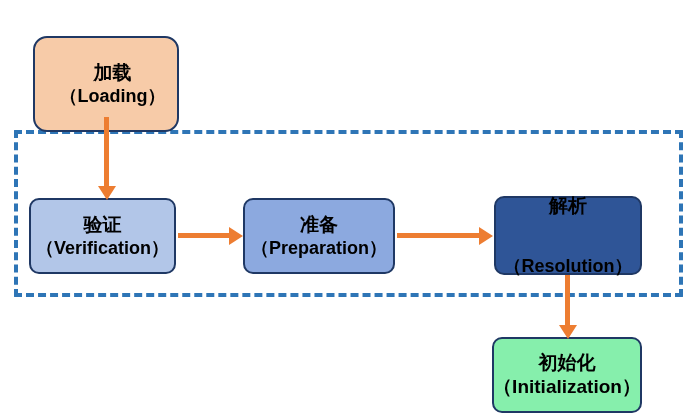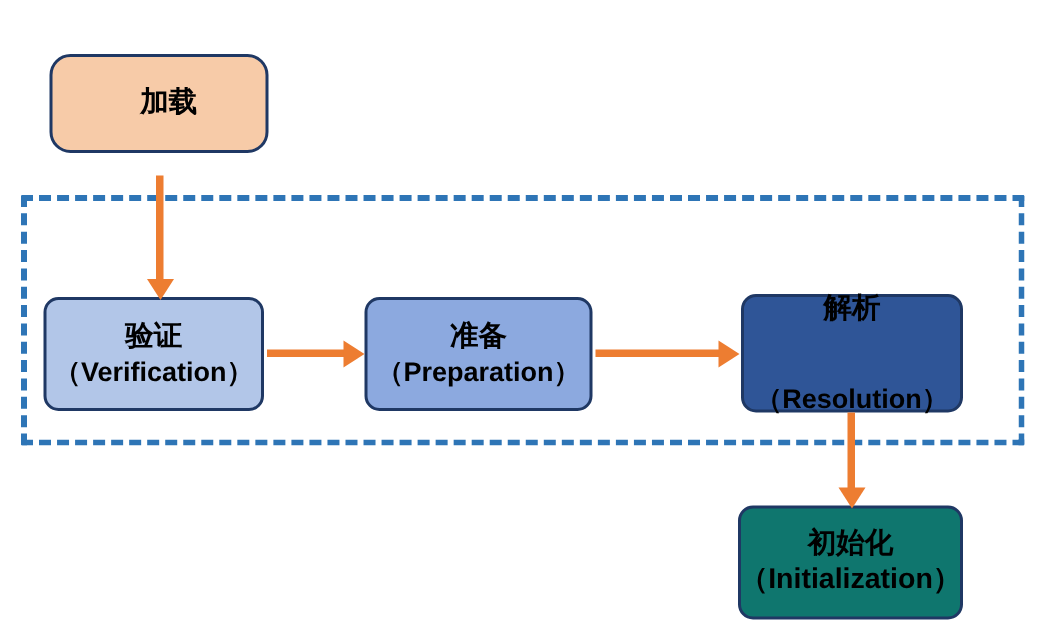--- a/index.html
+++ b/index.html
@@ -76,21 +76,21 @@
     white-space: nowrap;
   }
   .node .en {
     font-size: 18px;
     font-weight: bold;
     white-space: nowrap;
   }
 
   .node-loading {
     left: 33px; top: 36px;
-    width: 146px; height: 66px;
+    width: 146px; height: 96px;
     background: #F7CBA8;
     border-radius: 14px;
     padding-left: 13px;
   }
   .node-verification {
     left: 29px; top: 198px;
     width: 147px; height: 76px;
     background: #B2C6E8;
   }
   .node-preparation {
@@ -102,21 +102,21 @@
     left: 494px; top: 196px;
     width: 148px; height: 79px;
     background: #2F5597;
     gap: 37px;
   }
   .node-resolution .cn,
   .node-resolution .en { color: #000000; }
   .node-initialization {
     left: 492px; top: 337px;
     width: 150px; height: 76px;
-    background: #0f766e;
+    background: #86efac;
   }
   .node-initialization .en { font-size: 19px; }
 
   
   .arrow {
     position: absolute;
   }
   .arrow-line-v {
     position: absolute;
     width: 5px;
@@ -145,20 +145,21 @@
 </head>
 <body>
 
 <div id="canvas">
 
 
   <div class="linking-group"></div>
 
   <div class="node node-loading">
     <span class="cn">加载</span>
+    <span class="en">（Loading）</span>
   </div>
 
   <div class="node node-preparation">
     <span class="cn">准备</span>
     <span class="en">（Preparation）</span>
   </div>
 
   <div class="node node-verification">
     <span class="cn">验证</span>
     <span class="en">（Verification）</span>

